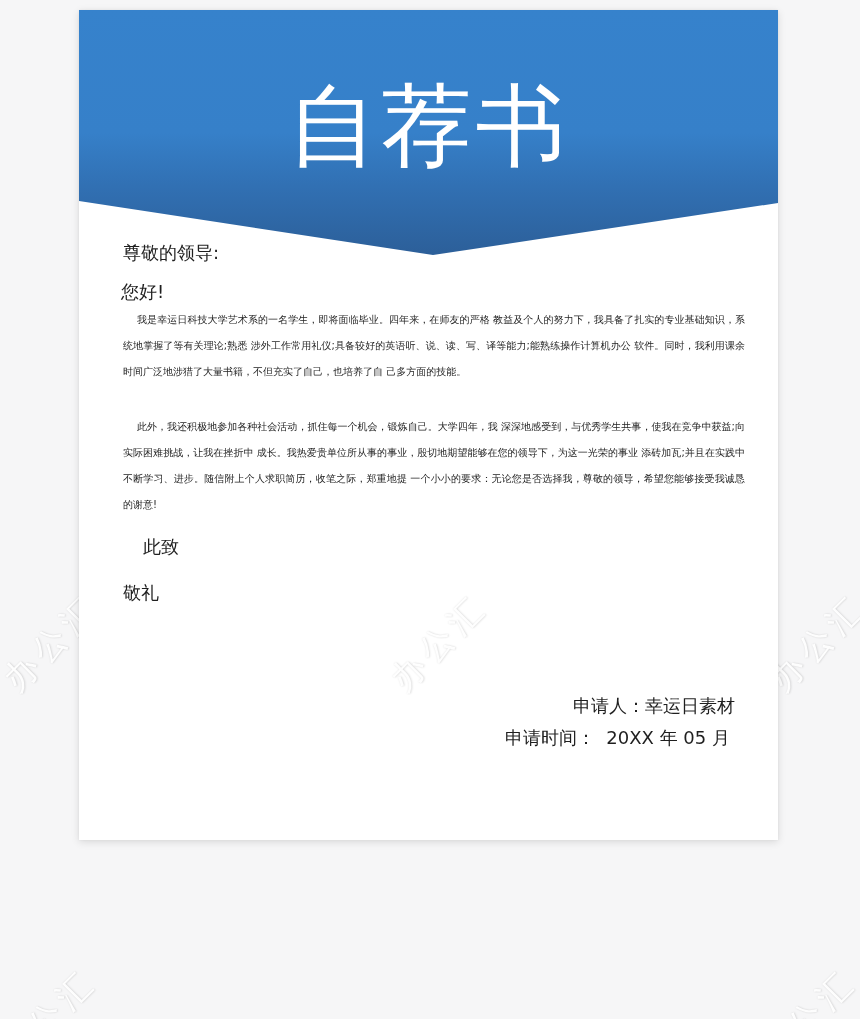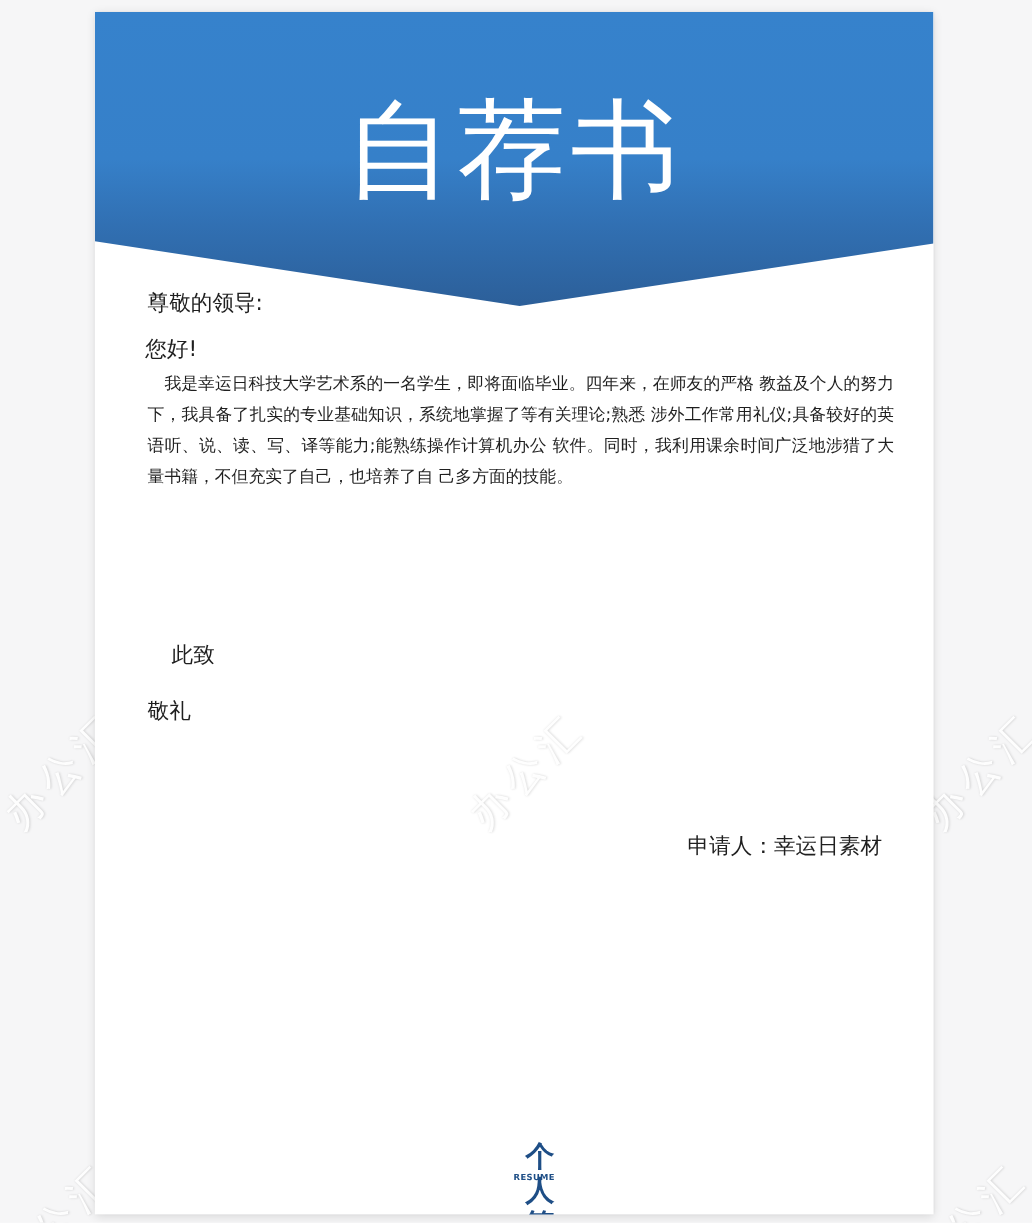--- a/index.html
+++ b/index.html
@@ -2,39 +2,39 @@
 <html><head>
 <meta charset="utf-8">
 <style>
   html, body { margin:0; padding:0; }
   body {
     width:860px; height:1019px; position:relative; overflow:hidden;
     background:#f6f6f7;
     font-family:"DejaVu Sans", "Liberation Sans", sans-serif;
   }
   .page {
-    position:absolute; left:79px; top:10px; width:699px; height:1002px;
+    position:absolute; left:79px; top:10px; width:699px; height:830px;
     background:#ffffff;
     box-shadow: 0 2px 8px rgba(0,0,0,0.12), 0 0 2px rgba(0,0,0,0.06);
     overflow:hidden;
   }
   .header-svg { position:absolute; left:0; top:0; width:699px; height:246px; display:block; }
   .title {
     position:absolute; left:0; top:66px; width:699px; text-align:center;
     color:#ffffff; font-size:90px; line-height:100px; letter-spacing:4px;
     font-weight:normal;
   }
   .text {
     position:absolute; color:#1f1f1f; font-size:18px; line-height:26px;
   }
   .salutation { left:44px; top:230px; }
   .greeting { left:42px; top:269px; }
   .para {
     position:absolute; left:44px; width:622px; color:#1f1f1f;
-    font-size:14px; line-height:26px; text-indent:14px;
+    font-size:10px; line-height:26px; text-indent:14px;
     text-align:justify; margin:0;
   }
   .p1 { top:297px; }
   .p2 { top:404px; }
   .closing1 { left:64px; top:524px; }
   .closing2 { left:44px; top:570px; }
   .applicant { right:43px; top:683px; text-align:left; }
   .apply-date { right:48px; top:715px; text-align:right; white-space:pre; }
   .logo {
     position:absolute; left:313px; top:940px; width:70px; height:40px;
@@ -77,23 +77,25 @@
   </svg>
 
   <div class="title">自荐书</div>
 
   <div class="wm" style="left:300px; top:610px;">办公汇</div>
 
   <div class="text salutation">尊敬的领导:</div>
   <div class="text greeting">您好!</div>
 
   <p class="para p1">我是幸运日科技大学艺术系的一名学生，即将面临毕业。四年来，在师友的严格 教益及个人的努力下，我具备了扎实的专业基础知识，系统地掌握了等有关理论;熟悉 涉外工作常用礼仪;具备较好的英语听、说、读、写、译等能力;能熟练操作计算机办公 软件。同时，我利用课余时间广泛地涉猎了大量书籍，不但充实了自己，也培养了自 己多方面的技能。</p>
+  <p class="para p2">此外，我还积极地参加各种社会活动，抓住每一个机会，锻炼自己。大学四年，我 深深地感受到，与优秀学生共事，使我在竞争中获益;向实际困难挑战，让我在挫折中 成长。我热爱贵单位所从事的事业，殷切地期望能够在您的领导下，为这一光荣的事业 添砖加瓦;并且在实践中不断学习、进步。随信附上个人求职简历，收笔之际，郑重地提 一个小小的要求：无论您是否选择我，尊敬的领导，希望您能够接受我诚恳的谢意!</p>
 
   <div class="text closing1">此致</div>
   <div class="text closing2">敬礼</div>
 
   <div class="text applicant">申请人：幸运日素材</div>
+  <div class="text apply-date">申请时间：  20XX 年 05 月</div>
 
   <div class="logo">
     <div class="logo-cn">个人简历</div>
     <div class="logo-en">RESUME</div>
   </div>
 </div>
 
 </body></html>

